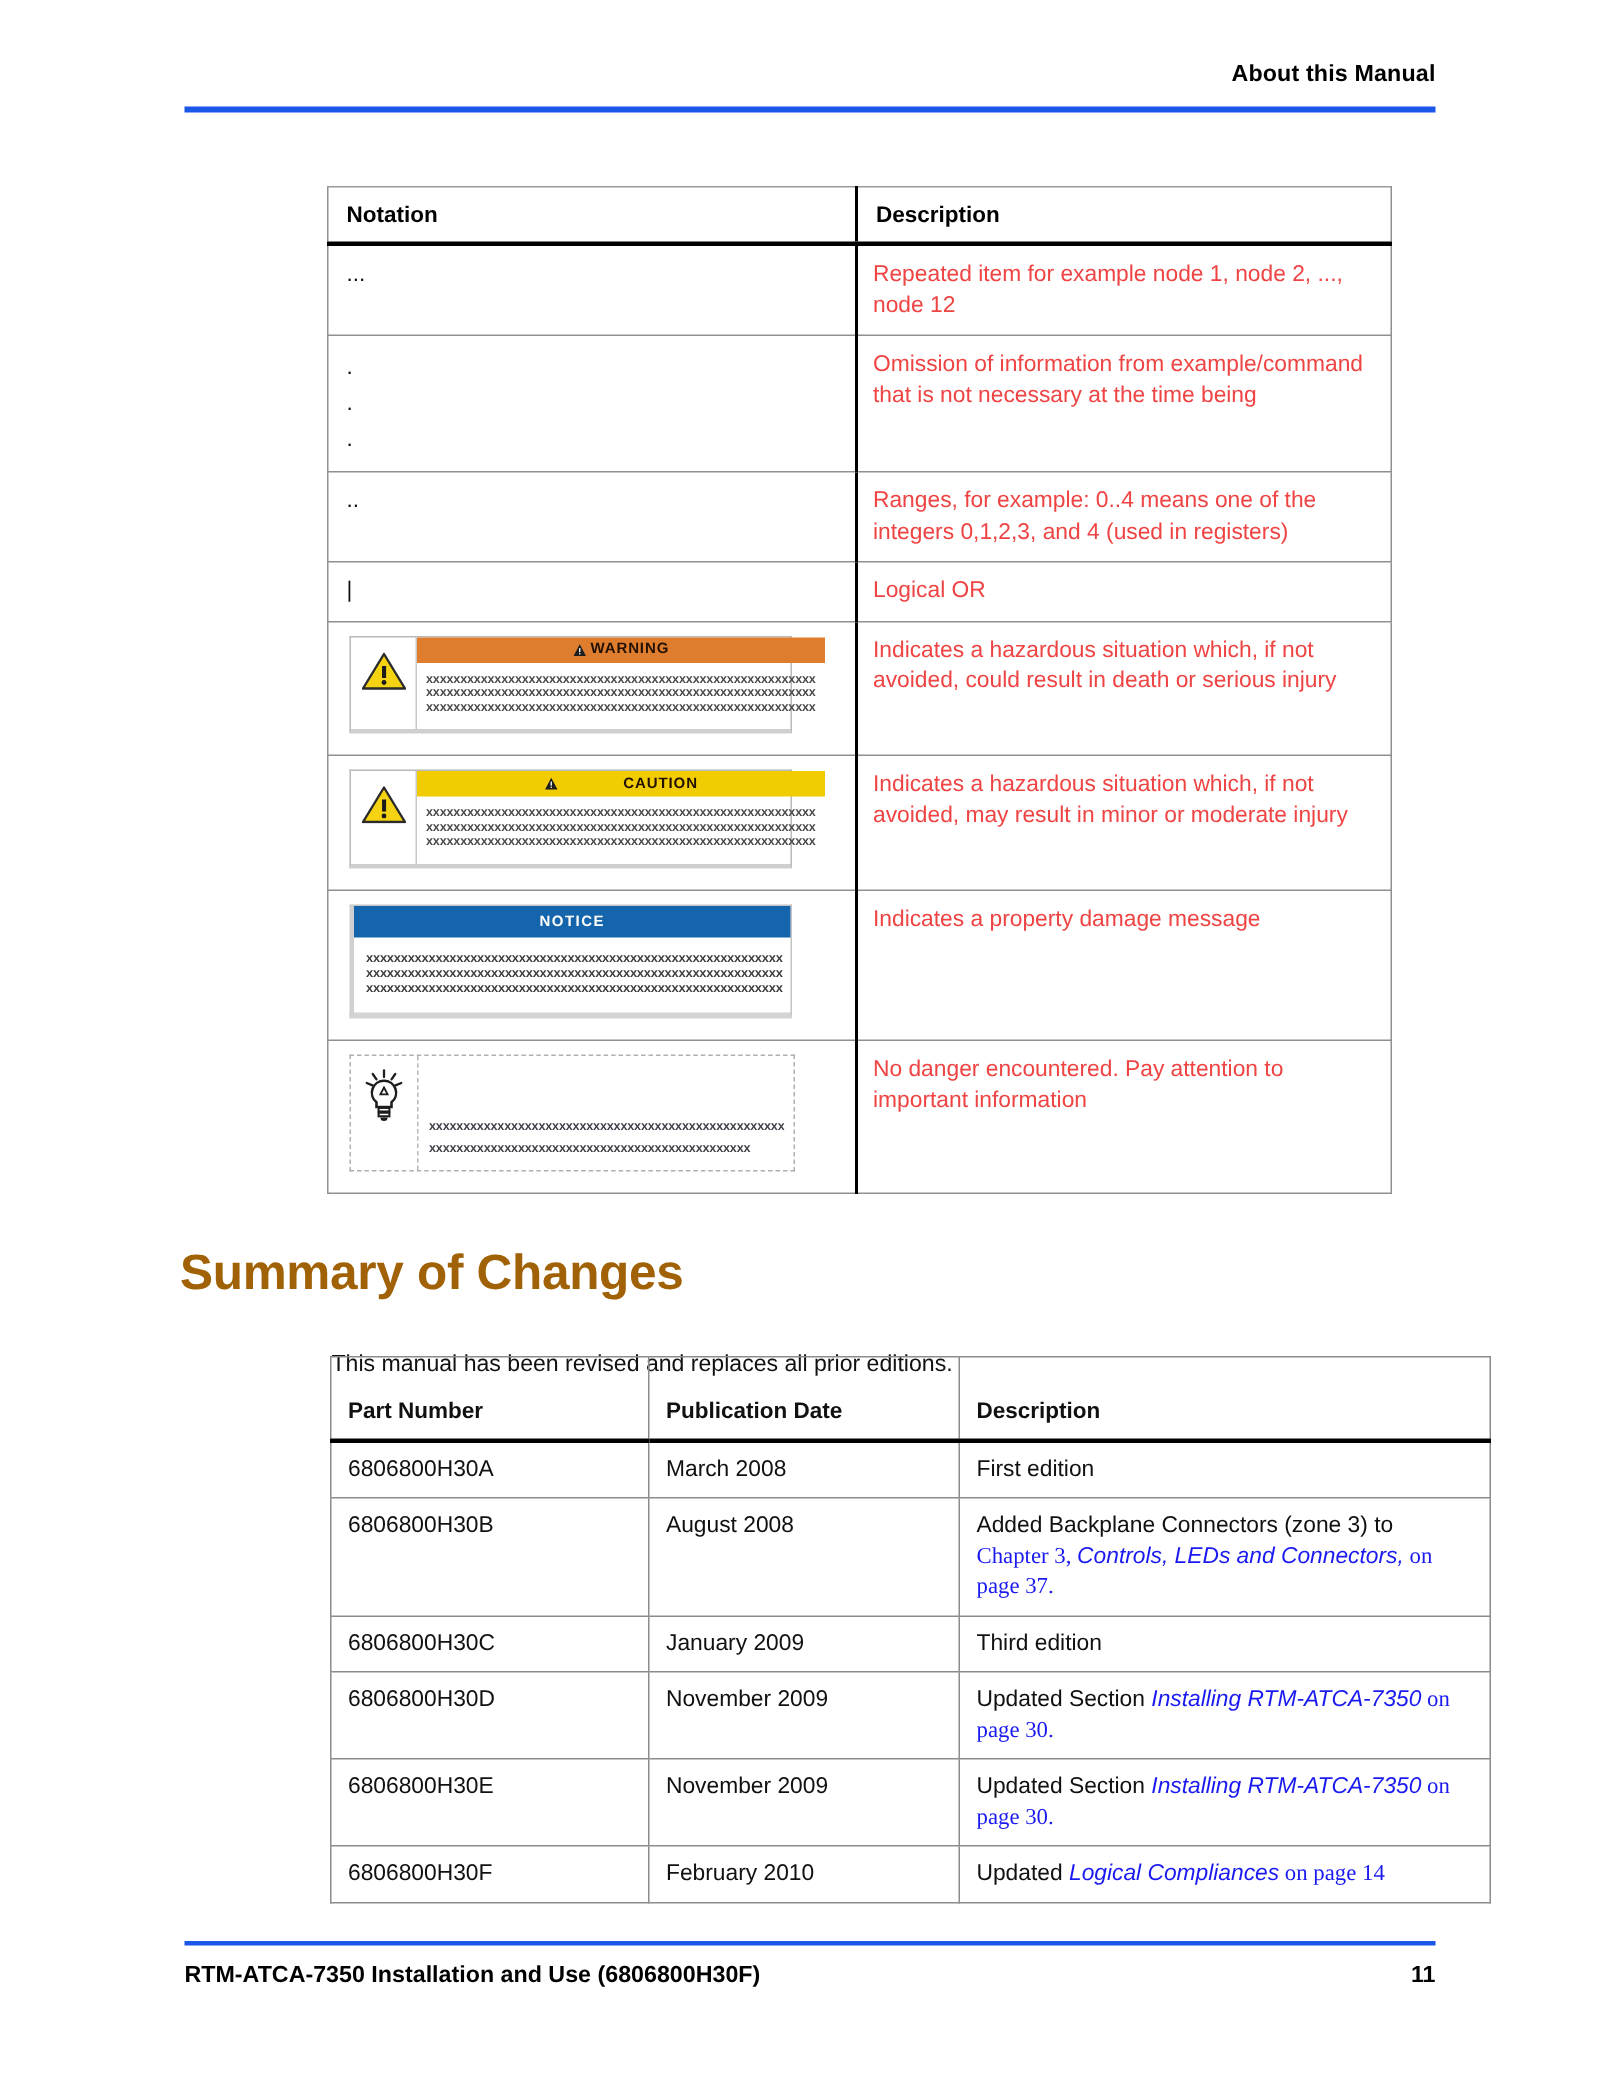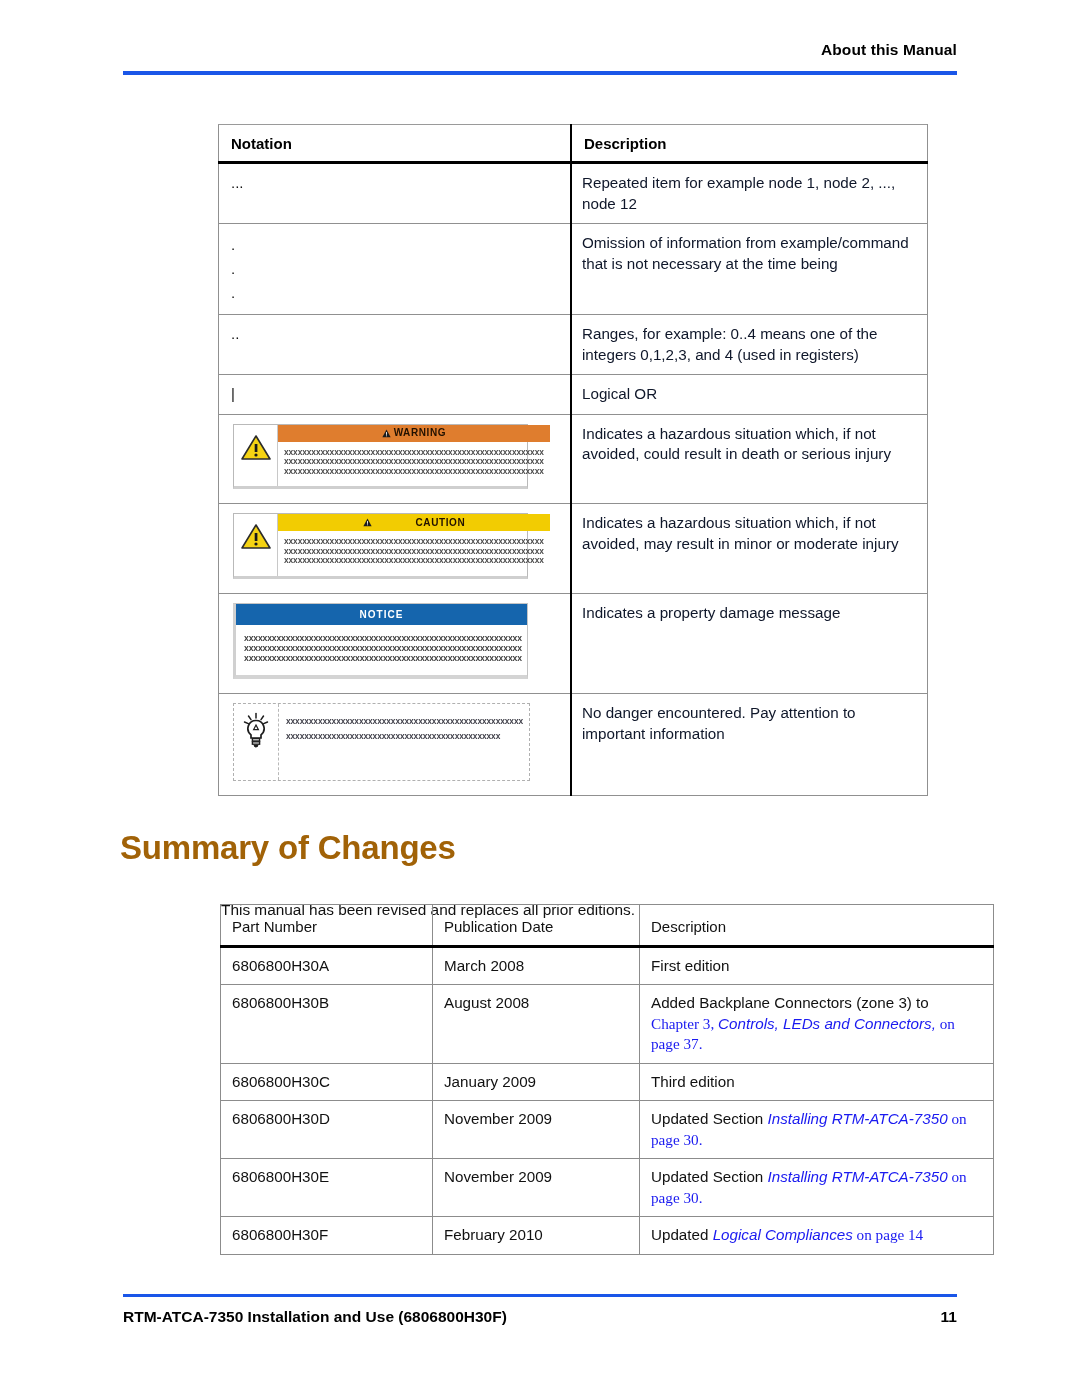--- a/index.html
+++ b/index.html
@@ -98,21 +98,21 @@
     font-size: 15px;
     line-height: 20px;
     padding: 9px 10px 9px 12px;
     color: #111;
   }
   .notation-table td.cell-desc {
     font-size: 15.2px;
     line-height: 20.5px;
     padding: 9px 12px 9px 10px;
     border-left: 2px solid #000;
-    color: #0f172a;
+    color: #ef4444;
   }
   .dots-stack { line-height: 24px; font-size: 15px; }
   .pipe-mark { font-size: 17px; line-height: 20px; }
 
   
   .alert-cell { padding: 9px 8px 14px 14px !important; }
 
   .alert-box {
     border: 1px solid #b9b9b9;
     border-bottom: 3px solid #cfcfcf;
@@ -213,20 +213,21 @@
     padding: 10px 6px 6px 7px;
   }
   .tip-xxx {
     font-size: 8.4px;
     line-height: 15px;
     font-weight: bold;
     letter-spacing: -0.1px;
     color: #40404a;
     white-space: nowrap;
     overflow: hidden;
+    margin-top: 29px;
   }
 
   
   .soc-title {
     position: absolute;
     left: 120px;
     top: 829px;
     font-size: 33px;
     font-weight: bold;
     color: #a16207;
@@ -252,24 +253,24 @@
   .changes-table th, .changes-table td {
     border: 1px solid #8c8c8c;
     text-align: left;
     vertical-align: top;
     padding: 8px 10px 8px 11px;
     font-size: 15.2px;
     line-height: 20.5px;
     color: #111;
   }
   .changes-table thead th {
-    font-weight: normal;
+    font-weight: bold;
     font-size: 15px;
     border-bottom: 3px solid #000;
-    padding-top: 12px;
+    padding-top: 26px;
     padding-bottom: 7px;
     margin-top: 30px;
   }
   .ct-col-part { width: 190px; }
   .ct-col-date { width: 185px; }
   .ct-col-desc { width: 332px; }
 
   .lnk { color: #1a1af0; font-family: Liberation Serif, serif; }
   .lnk-i { color: #1a1af0; font-style: italic; }
 

